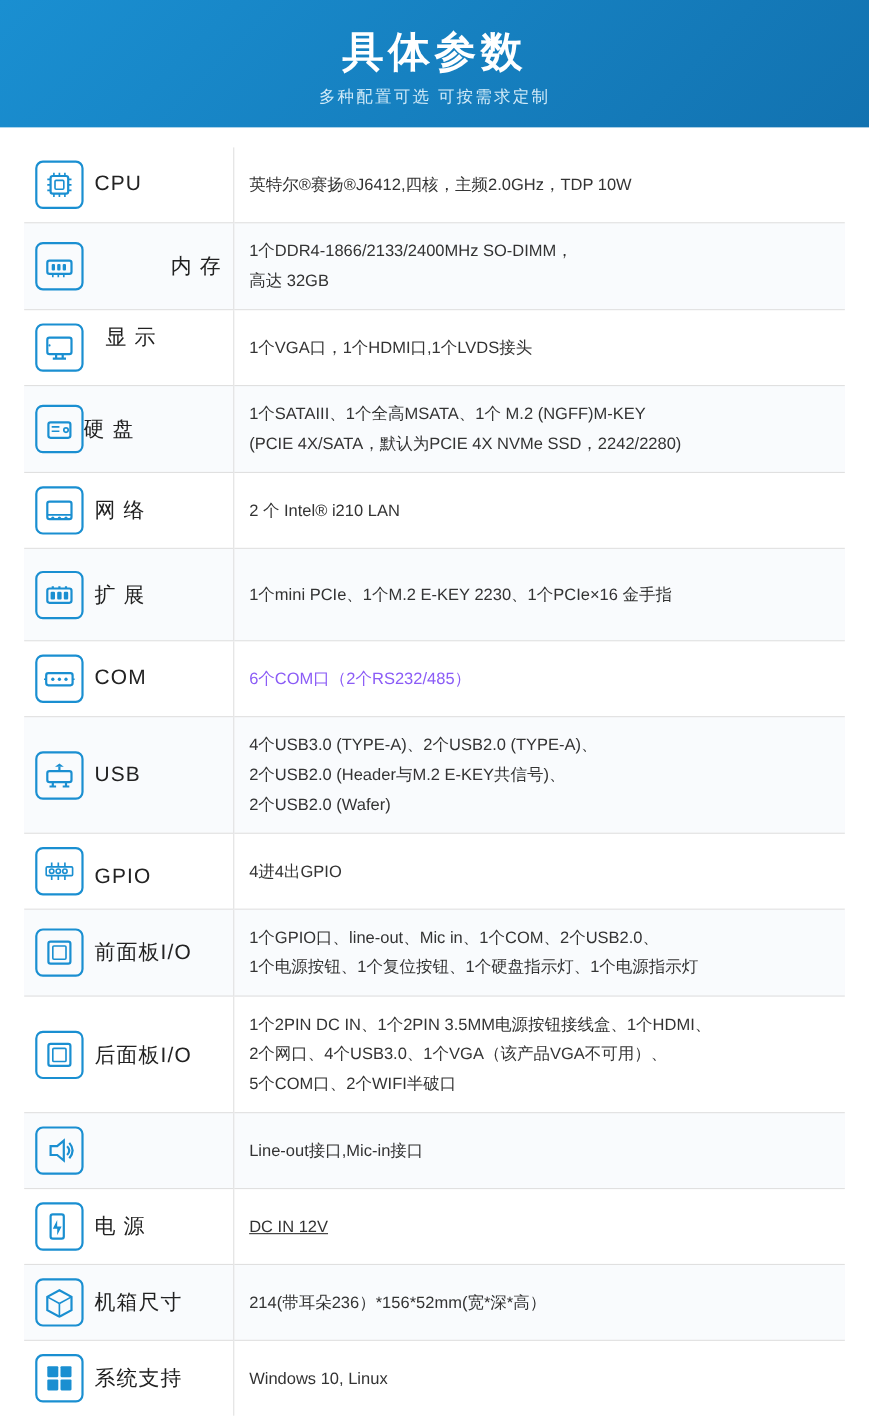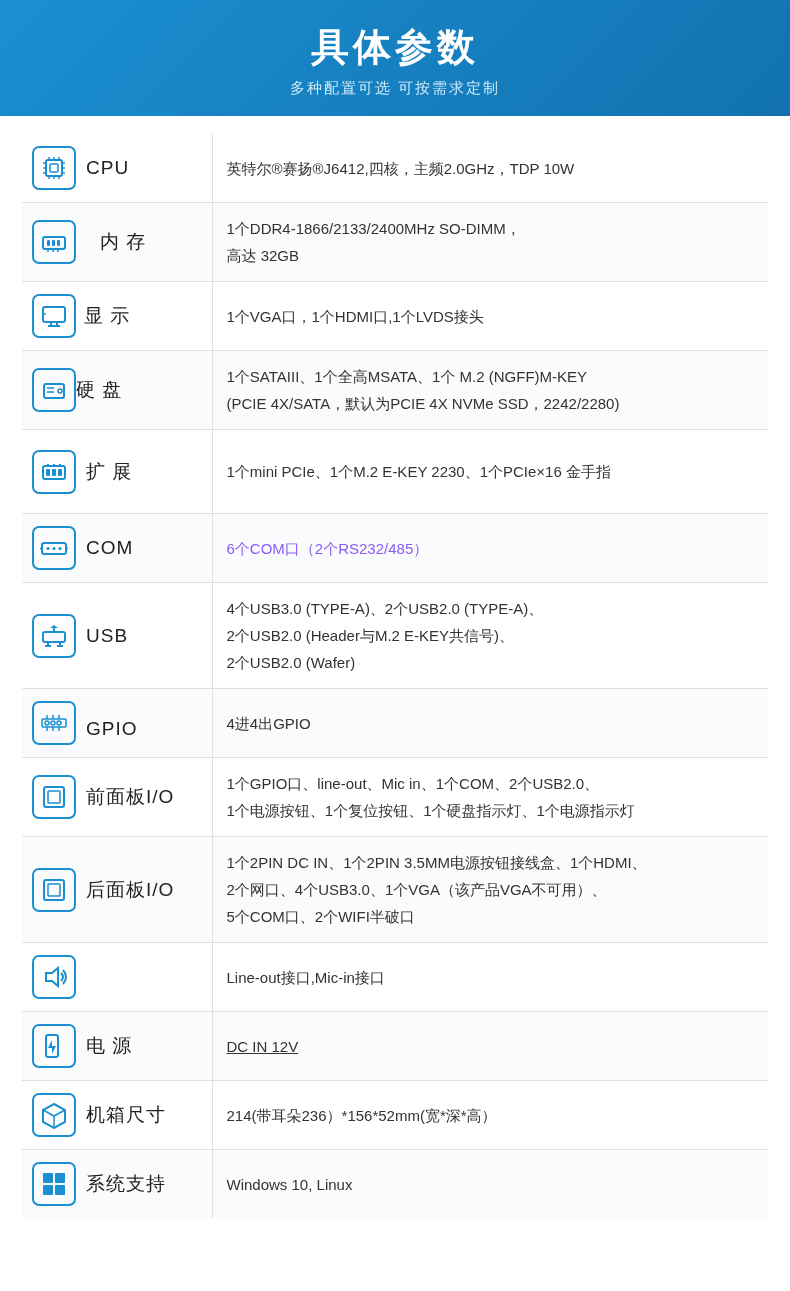--- a/index.html
+++ b/index.html
@@ -89,40 +89,40 @@
     <line x1="22" y1="19" x2="25" y2="19" stroke="#1a8fd1" stroke-width="1.5"></line>
   </svg>
                 </div>
                 <span style="font-size: 19px; font-weight: 500; color: rgb(34, 34, 34); letter-spacing: 1px;">CPU</span>
               </div>
             </td>
             <td style="color: rgb(51, 51, 51); font-size: 15px; line-height: 1.8; padding: 12px 14px; vertical-align: middle;">英特尔®赛扬®J6412,四核，主频2.0GHz，TDP 10W</td>
           </tr>
           <tr style="background: rgb(245, 249, 253);">
             <td style="width: 190px; min-width: 160px; border-right: 1px solid rgb(224, 224, 224); padding: 12px 10px;">
-              <div style="display: flex; align-items: center; gap: 24px;">
+              <div style="display: flex; align-items: center; gap: 24px; justify-content: space-between;">
                 <div style="width: 44px; height: 44px; border: 2px solid rgb(26, 143, 209); border-radius: 7px; display: flex; align-items: center; justify-content: center; flex-shrink: 0;">
                   <svg width="28" height="28" viewBox="0 0 28 28" fill="none" xmlns="http://www.w3.org/2000/svg">
     <rect x="3" y="9" width="22" height="12" rx="2" stroke="#1a8fd1" stroke-width="2"></rect>
     <rect x="7" y="12" width="3" height="6" rx="1" fill="#1a8fd1"></rect>
     <rect x="12" y="12" width="3" height="6" rx="1" fill="#1a8fd1"></rect>
     <rect x="17" y="12" width="3" height="6" rx="1" fill="#1a8fd1"></rect>
     <line x1="8" y1="21" x2="8" y2="24" stroke="#1a8fd1" stroke-width="1.5"></line>
     <line x1="13" y1="21" x2="13" y2="24" stroke="#1a8fd1" stroke-width="1.5"></line>
     <line x1="18" y1="21" x2="18" y2="24" stroke="#1a8fd1" stroke-width="1.5"></line>
   </svg>
                 </div>
                 <span style="font-size: 19px; font-weight: 500; color: rgb(34, 34, 34); letter-spacing: 1px;">内  存</span>
               </div>
             </td>
             <td style="color: rgb(51, 51, 51); font-size: 15px; line-height: 1.8; padding: 12px 14px; vertical-align: middle;">1个DDR4-1866/2133/2400MHz SO-DIMM，<br>高达 32GB</td>
           </tr>
           <tr style="background: rgb(255, 255, 255);">
             <td style="width: 190px; min-width: 160px; border-right: 1px solid rgb(224, 224, 224); padding: 12px 10px;">
-              <div style="display: flex; align-items: center; gap: 8px;">
+              <div style="display: flex; gap: 20px;">
                 <div style="width: 44px; height: 44px; border: 2px solid rgb(26, 143, 209); border-radius: 7px; display: flex; align-items: center; justify-content: center; flex-shrink: 0;">
                   <svg width="28" height="28" viewBox="0 0 28 28" fill="none" xmlns="http://www.w3.org/2000/svg">
     <rect x="3" y="5" width="22" height="15" rx="2" stroke="#1a8fd1" stroke-width="2"></rect>
     <line x1="11" y1="20" x2="11" y2="24" stroke="#1a8fd1" stroke-width="2"></line>
     <line x1="17" y1="20" x2="17" y2="24" stroke="#1a8fd1" stroke-width="2"></line>
     <line x1="8" y1="24" x2="20" y2="24" stroke="#1a8fd1" stroke-width="2"></line>
     <circle cx="5" cy="12" r="1" fill="#1a8fd1"></circle>
   </svg>
                 </div>
                 <span style="font-size: 19px; font-weight: 500; color: rgb(34, 34, 34); letter-spacing: 1px;">显 示</span>
@@ -138,20 +138,37 @@
     <rect x="4" y="8" width="20" height="14" rx="2" stroke="#1a8fd1" stroke-width="2"></rect>
     <circle cx="20" cy="15" r="2" stroke="#1a8fd1" stroke-width="1.5"></circle>
     <line x1="7" y1="12" x2="14" y2="12" stroke="#1a8fd1" stroke-width="1.5"></line>
     <line x1="7" y1="16" x2="14" y2="16" stroke="#1a8fd1" stroke-width="1.5"></line>
   </svg>
                 </div>
                 <span style="font-size: 19px; font-weight: 500; color: rgb(34, 34, 34); letter-spacing: 1px;">硬 盘</span>
               </div>
             </td>
             <td style="color: rgb(51, 51, 51); font-size: 15px; line-height: 1.8; padding: 12px 14px; vertical-align: middle;">1个SATAIII、1个全高MSATA、1个 M.2 (NGFF)M-KEY<br>(PCIE 4X/SATA，默认为PCIE 4X NVMe SSD，2242/2280)</td>
+          </tr>
+          <tr style="background: rgb(255, 255, 255);">
+            <td style="width: 190px; min-width: 160px; border-right: 1px solid rgb(224, 224, 224); padding: 12px 10px;">
+              <div style="display: flex; align-items: center; gap: 10px;">
+                <div style="width: 44px; height: 44px; border: 2px solid rgb(26, 143, 209); border-radius: 7px; display: flex; align-items: center; justify-content: center; flex-shrink: 0;">
+                  <svg width="28" height="28" viewBox="0 0 28 28" fill="none" xmlns="http://www.w3.org/2000/svg">
+    <rect x="3" y="6" width="22" height="16" rx="2" stroke="#1a8fd1" stroke-width="2"></rect>
+    <line x1="3" y1="18" x2="25" y2="18" stroke="#1a8fd1" stroke-width="1.5"></line>
+    <circle cx="8" cy="21" r="1.5" fill="#1a8fd1"></circle>
+    <circle cx="14" cy="21" r="1.5" fill="#1a8fd1"></circle>
+    <circle cx="20" cy="21" r="1.5" fill="#1a8fd1"></circle>
+  </svg>
+                </div>
+                <span style="font-size: 19px; font-weight: 500; color: rgb(34, 34, 34); letter-spacing: 1px;">网 络</span>
+              </div>
+            </td>
+            <td style="color: rgb(51, 51, 51); font-size: 15px; line-height: 1.8; padding: 12px 14px; vertical-align: middle;">2 个 Intel® i210 LAN</td>
           </tr>
           <tr style="background: rgb(245, 249, 253);">
             <td style="width: 190px; min-width: 160px; border-right: 1px solid rgb(224, 224, 224); padding: 12px 10px;">
               <div style="display: flex; align-items: center; gap: 10px;">
                 <div style="width: 44px; height: 44px; border: 2px solid rgb(26, 143, 209); border-radius: 7px; display: flex; align-items: center; justify-content: center; flex-shrink: 0;">
                   <svg width="28" height="28" viewBox="0 0 28 28" fill="none" xmlns="http://www.w3.org/2000/svg">
     <rect x="3" y="8" width="22" height="13" rx="2" stroke="#1a8fd1" stroke-width="2"></rect>
     <rect x="6" y="11" width="4" height="7" rx="1" fill="#1a8fd1"></rect>
     <rect x="12" y="11" width="4" height="7" rx="1" fill="#1a8fd1"></rect>
     <rect x="18" y="11" width="4" height="7" rx="1" fill="#1a8fd1"></rect>

